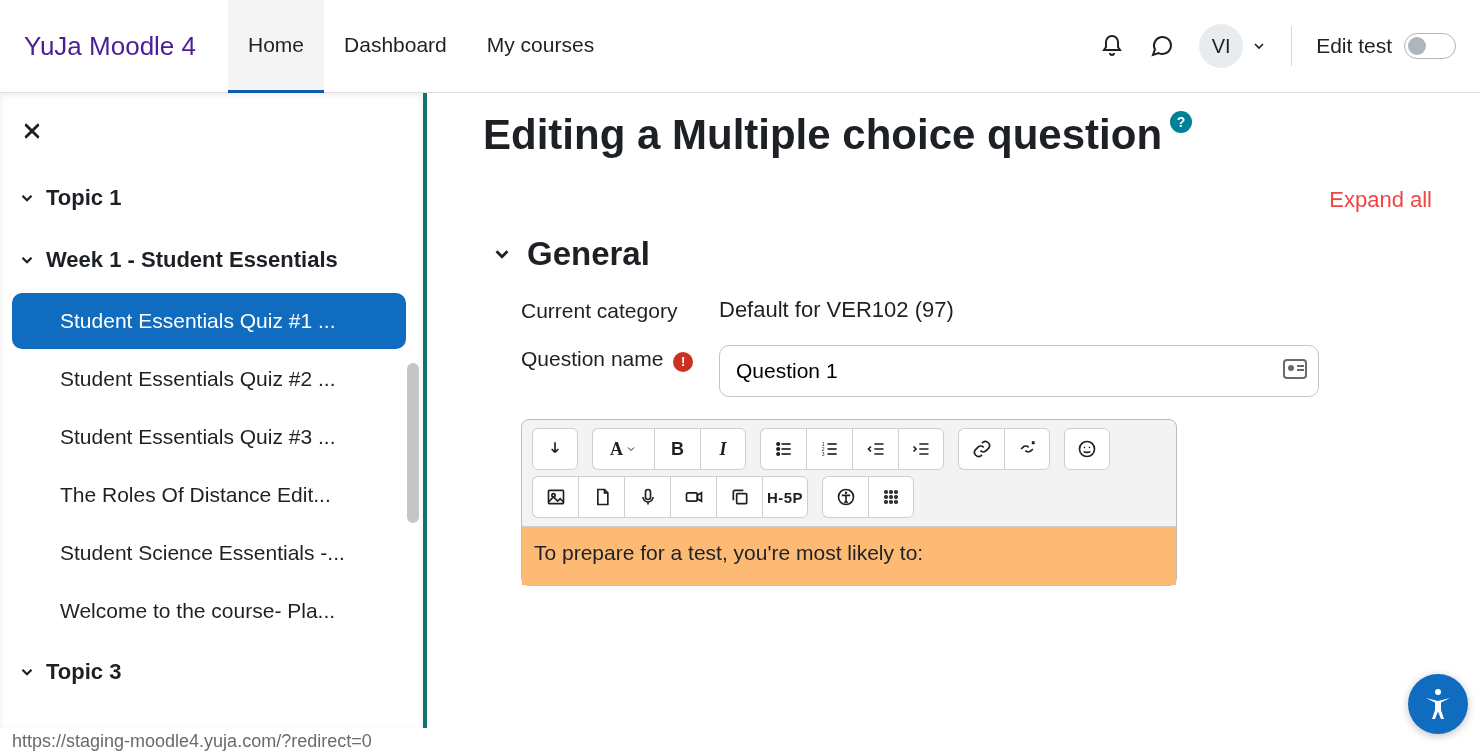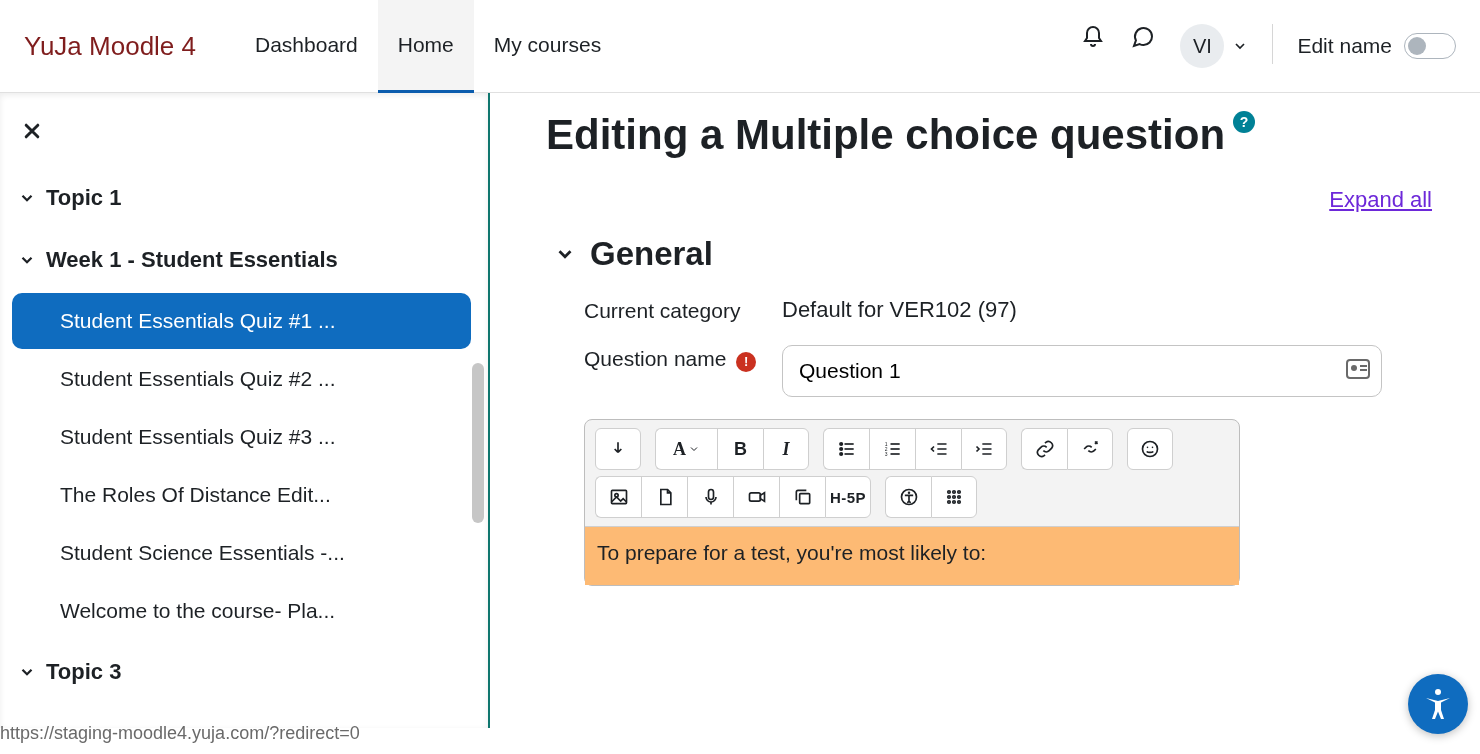--- a/index.html
+++ b/index.html
@@ -1,48 +1,48 @@
 <!DOCTYPE html>
 <html><head>
 <meta charset="utf-8">
 <style>
   * { box-sizing: border-box; margin: 0; padding: 0; }
   body { font-family: "Segoe UI", Arial, sans-serif; font-size: 16px; color: #1d2125; background: #fff; width: 1480px; height: 754px; overflow: hidden; position: relative; }
   
   .header { height: 93px; border-bottom: 1px solid #e0e0e0; display: flex; align-items: center; padding: 0 24px; gap: 24px; }
-  .brand { font-size: 26px; font-weight: 400; color: #7f1d1d; margin-right: 15px; }
+  .brand { font-size: 26px; font-weight: 400; color: #4c1d95; margin-right: 8px; }
   .nav { display: flex; gap: 0; }
   .nav-item { padding: 33px 20px; font-size: 21px; color: #1d2125; cursor: pointer; }
   .nav-item.active { background: #f4f4f4; border-bottom: 3px solid #0b5cad; }
-  .header-right { margin-left: auto; display: flex; gap: 24px; }
+  .header-right { margin-left: auto; display: flex; align-items: center; gap: 24px; }
   .header-icon { width: 26px; height: 26px; color: #1d2125; cursor: pointer; display: flex; align-items: center; justify-content: center; }
   .header-icon svg { width: 24px; height: 24px; stroke: currentColor; fill: none; stroke-width: 2; }
   .avatar { display: flex; align-items: center; gap: 8px; cursor: pointer; }
   .avatar-circle { width: 44px; height: 44px; border-radius: 50%; background: #e9ecef; display: flex; align-items: center; justify-content: center; font-size: 20px; color: #1d2125; }
   .divider-v { width: 1px; height: 40px; background: #d6d6d6; }
   .edit-mode { display: flex; align-items: center; gap: 12px; font-size: 21px; }
   .toggle { width: 52px; height: 26px; border-radius: 13px; border: 1.5px solid #adb5bd; position: relative; cursor: pointer; background: #fff; }
   .toggle::after { content:""; position:absolute; left:3px; top:3px; width:18px; height:18px; border-radius:50%; background:#adb5bd; }
 
   
   .body { display: flex; height: calc(100% - 93px - 26px); }
-  .sidebar { width: 490px; border-right: 2px solid #0f766e; padding: 8px 17px 12px 12px; overflow: hidden; box-shadow: 0 2px 6px rgba(0,0,0,.08) inset; position: relative; }
+  .sidebar { width: 427px; border-right: 4px solid #0f766e; padding: 8px 17px 12px 12px; overflow: hidden; box-shadow: 0 2px 6px rgba(0,0,0,.08) inset; position: relative; }
   .close-x { font-size: 24px; font-weight: 700; padding: 18px 10px 8px 10px; cursor: pointer; }
   .side-list { margin-top: 12px; }
   .section { display: flex; align-items: center; gap: 10px; padding: 18px 6px; font-size: 22px; font-weight: 700; cursor: pointer; }
   .section svg { width: 18px; height: 18px; }
   .item { padding: 16px 14px 16px 48px; font-size: 21px; color: #1d2125; cursor: pointer; white-space: nowrap; overflow: hidden; text-overflow: ellipsis; border-radius: 10px; margin: 2px 0; }
   .item.active { background: #0f6cbf; color: #fff; }
   .sidebar-scroll { position: absolute; right: 4px; top: 270px; width: 12px; height: 160px; background: #c6c6c6; border-radius: 6px; }
 
   
   .main { flex: 1; padding: 18px 24px 0 56px; overflow: hidden; }
   .page-title { font-size: 42px; font-weight: 700; display: flex; align-items: flex-start; gap: 8px; }
   .help-circle { width: 22px; height: 22px; border-radius: 50%; background: #008196; color: #fff; display: inline-flex; align-items: center; justify-content: center; font-size: 14px; font-weight: 700; }
-  .expand-all { display: block; text-align: right; color: #6d28d9; font-size: 22px; margin: 28px 24px 22px 0; cursor: pointer; text-decoration: underline; }
+  .expand-all { display: block; text-align: right; color: #ef4444; font-size: 22px; margin: 28px 24px 22px 0; cursor: pointer; }
   .general-head { display: flex; align-items: center; gap: 14px; font-size: 33px; font-weight: 700; margin: 10px 0 24px 8px; cursor: pointer; }
   .general-head svg { width: 22px; height: 22px; }
 
   .form-row { display: flex; margin: 14px 0 22px 38px; }
   .form-label { width: 198px; font-size: 21px; padding-top: 2px; }
   .form-value { font-size: 22px; }
   .version-link { text-decoration: underline; }
   .created-by { margin-top: 4px; font-size: 22px; }
   .created-by .ital { font-style: italic; }
   .required-dot { display:inline-flex; width:20px; height:20px; border-radius:50%; background:#ca3120; color:#fff; align-items:center; justify-content:center; font-size:13px; font-weight:700; margin-left:4px; }
@@ -61,30 +61,30 @@
   .tgroup .tbtn:last-child { border-top-right-radius: 6px; border-bottom-right-radius: 6px; border-right-width: 1px; }
   .tbtn svg { width: 20px; height: 20px; stroke: #1d2125; fill: none; stroke-width: 2; }
   .tbtn .glyph { font-size: 18px; font-weight: 700; }
   .editor-body { background: #fdba74; border-top: 1px solid #cfcfcf; padding: 14px 12px 20px 12px; font-size: 21px; min-height: 52px; }
   .h5p { font-weight: 700; font-size: 15px; letter-spacing: 0.5px; }
 
   
   .a11y { position: absolute; right: 12px; bottom: 20px; width: 60px; height: 60px; border-radius: 50%; background: #0f6cbf; color:#fff; display:flex; align-items:center; justify-content:center; cursor:pointer; box-shadow:0 2px 8px rgba(0,0,0,.25); }
   .a11y svg { width: 36px; height: 36px; fill: #fff; }
 
-  .status-bar { position:absolute; bottom:8px; left:0; height:26px; font-size:18px; color:#6a6a6a; padding-left:0; display:flex; align-items:center; }
+  .status-bar { position:absolute; bottom:0; left:0; height:26px; font-size:18px; color:#6a6a6a; padding-left:12px; display:flex; align-items:center; }
 </style>
 </head>
 <body>
 
 <div class="header">
   <div class="brand">YuJa Moodle 4</div>
   <div class="nav">
+    <div class="nav-item active">Home</div>
     <div class="nav-item">Dashboard</div>
-    <div class="nav-item active">Home</div>
     <div class="nav-item">My courses</div>
   </div>
   <div class="header-right">
     <div class="header-icon">
       <svg viewBox="0 0 24 24">
           <path d="M6 8a6 6 0 1 1 12 0v5l2 3H4l2-3V8z"></path>
           <path d="M10 19a2 2 0 0 0 4 0"></path>
         </svg>
     </div>
     <div class="header-icon">
@@ -93,21 +93,21 @@
         </svg>
     </div>
     <div class="avatar">
       <div class="avatar-circle">VI</div>
       <svg width="16" height="16" viewBox="0 0 24 24">
           <path d="M6 9l6 6 6-6" fill="none" stroke="#1d2125" stroke-width="2.5"></path>
         </svg>
     </div>
     <div class="divider-v"></div>
     <div class="edit-mode">
-      <span>Edit name</span>
+      <span>Edit test</span>
       <div class="toggle"></div>
     </div>
   </div>
 </div>
 
 <div class="body">
 
   <div class="sidebar">
     <div class="close-x">
       <svg width="20" height="20" viewBox="0 0 24 24">

